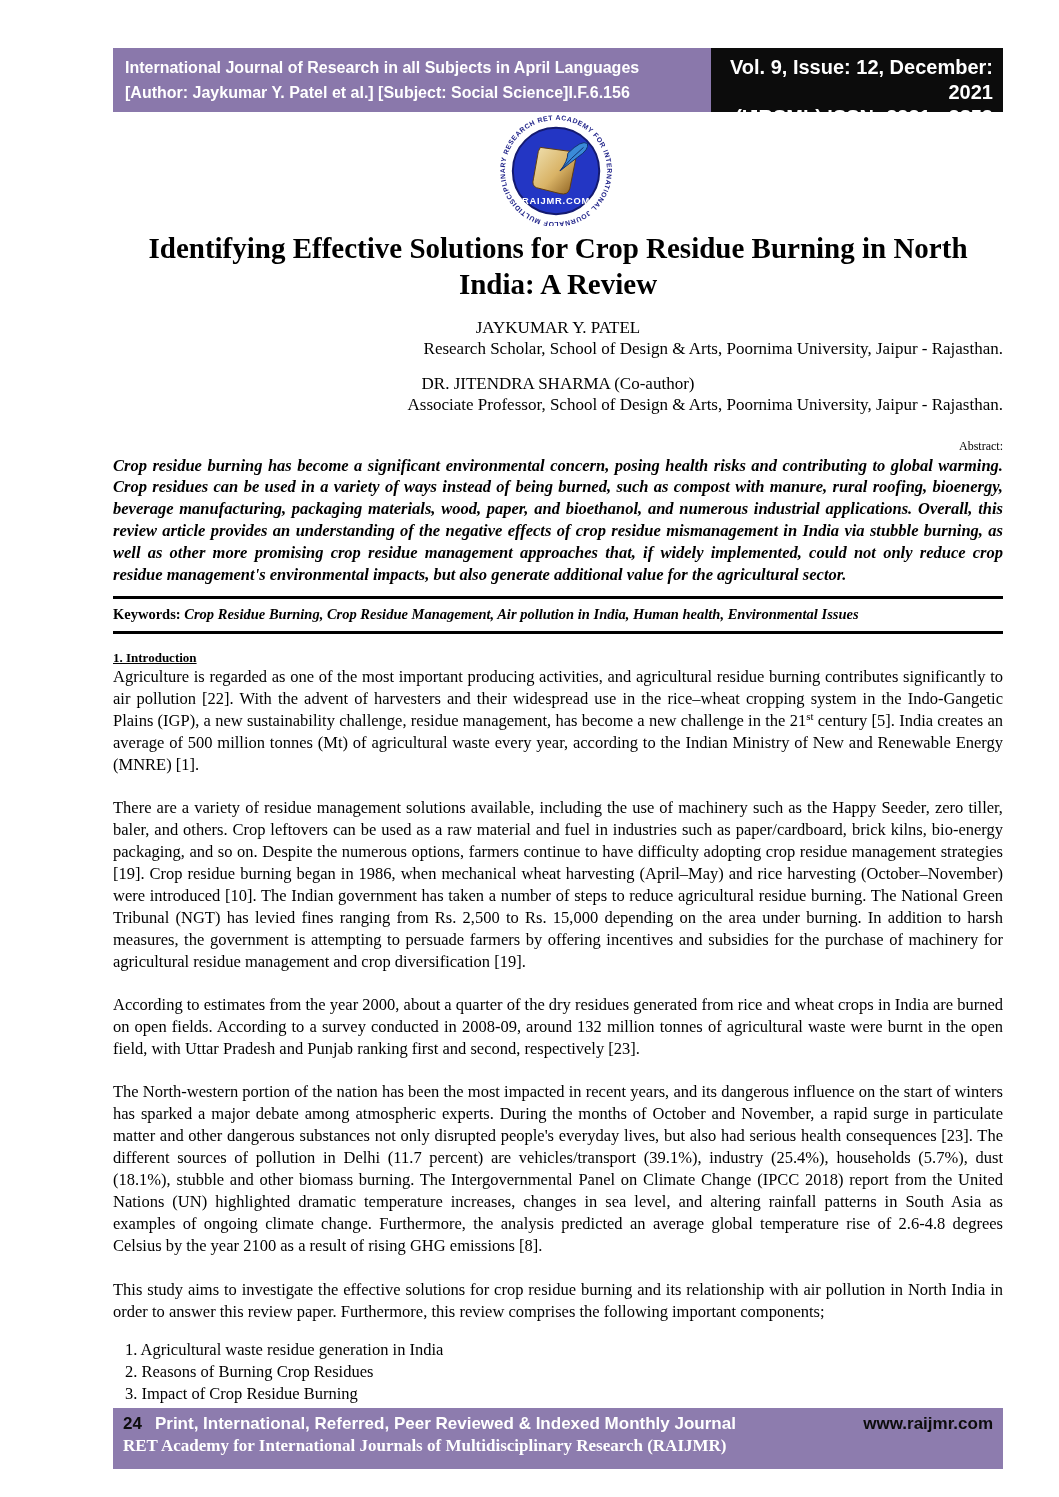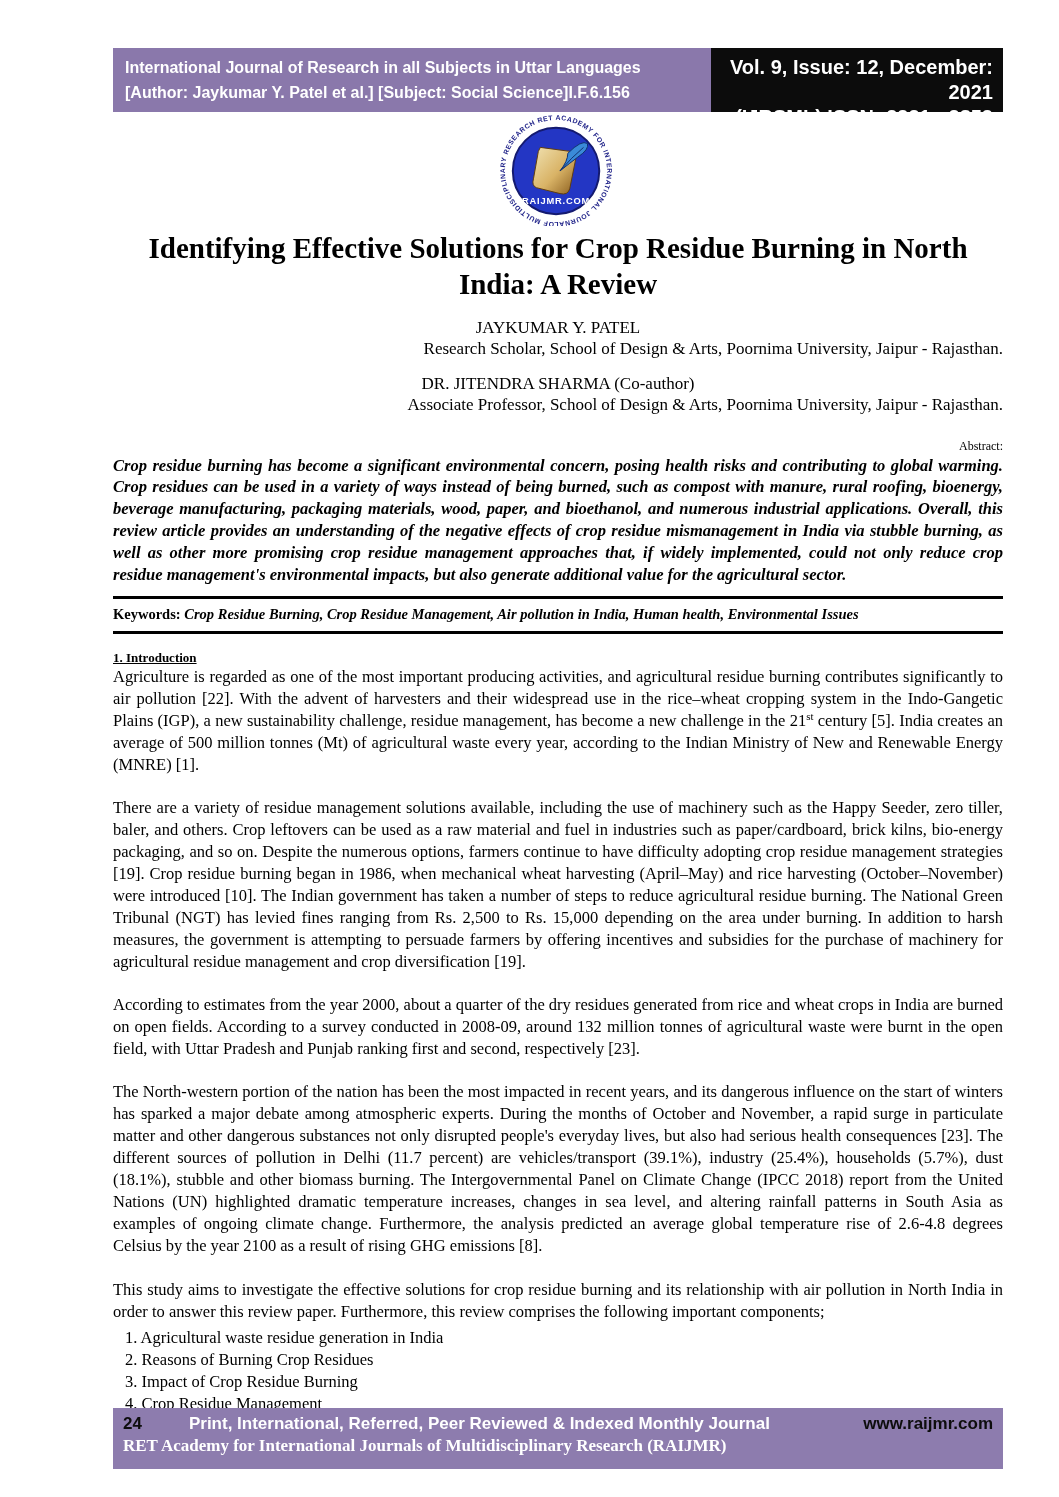--- a/index.html
+++ b/index.html
@@ -65,33 +65,33 @@
 
   
   .footer-bar {
     position:absolute; left:113px; top:1408px; width:890px; height:61px;
     background:#8d7cae; color:#ffffff;
     font-family:"Liberation Sans", sans-serif; font-weight:bold; font-size:17px;
     padding:6px 10px 0 10px;
   }
   .footer-line1 { display:flex; align-items:center; }
   .footer-page { color:#0d0d0d; margin-right:13px; }
-  .footer-journal { color:#ffffff;margin-left:34px; }
+  .footer-journal { color:#ffffff; }
   .footer-url { margin-left:auto; color:#0d0d0d; }
   .footer-line2 { text-align:left; margin-top:2px;font-family:Liberation Serif, serif; }
 </style>
 </head>
 <body>
 
 <div class="page">
   <div class="content">
 
     <div class="header-bar">
       <div class="header-left">
-        <div>International Journal of Research in all Subjects in Uttar Languages</div>
+        <div>International Journal of Research in all Subjects in April Languages</div>
         <div>[Author: Jaykumar Y. Patel et al.] [Subject: Social Science]I.F.6.156</div>
       </div>
       <div class="header-right">
         <div>Vol. 9, Issue: 12, December: 2021</div>
         <div>(IJRSML) ISSN: 2321 - 2853</div>
       </div>
     </div>
 
     <div class="logo-wrap">
       <svg width="120" height="112" viewBox="0 0 120 114">
@@ -133,21 +133,21 @@
       <span class="keywords-label">Keywords:</span>
       <span class="keywords-text">Crop Residue Burning, Crop Residue Management, Air pollution in India, Human health, Environmental Issues</span>
     </div>
     <hr class="rule">
 
     <div class="section-heading">1. Introduction</div>
     <p class="body-para first"><span>Agriculture is regarded as one of the most important producing activities, and agricultural residue burning contributes significantly to air pollution [22]. With the advent of harvesters and their widespread use in the rice–wheat cropping system in the Indo-Gangetic Plains (IGP), a new sustainability challenge, residue management, has become a new challenge in the 21</span><sup>st</sup><span> century [5]. India creates an average of 500 million tonnes (Mt) of agricultural waste every year, according to the Indian Ministry of New and Renewable Energy (MNRE) [1].</span></p>
     <p class="body-para">There are a variety of residue management solutions available, including the use of machinery such as the Happy Seeder, zero tiller, baler, and others. Crop leftovers can be used as a raw material and fuel in industries such as paper/cardboard, brick kilns, bio-energy packaging, and so on. Despite the numerous options, farmers continue to have difficulty adopting crop residue management strategies [19]. Crop residue burning began in 1986, when mechanical wheat harvesting (April–May) and rice harvesting (October–November) were introduced [10]. The Indian government has taken a number of steps to reduce agricultural residue burning. The National Green Tribunal (NGT) has levied fines ranging from Rs. 2,500 to Rs. 15,000 depending on the area under burning. In addition to harsh measures, the government is attempting to persuade farmers by offering incentives and subsidies for the purchase of machinery for agricultural residue management and crop diversification [19].</p>
     <p class="body-para">According to estimates from the year 2000, about a quarter of the dry residues generated from rice and wheat crops in India are burned on open fields. According to a survey conducted in 2008-09, around 132 million tonnes of agricultural waste were burnt in the open field, with Uttar Pradesh and Punjab ranking first and second, respectively [23].</p>
     <p class="body-para">The North-western portion of the nation has been the most impacted in recent years, and its dangerous influence on the start of winters has sparked a major debate among atmospheric experts. During the months of October and November, a rapid surge in particulate matter and other dangerous substances not only disrupted people's everyday lives, but also had serious health consequences [23]. The different sources of pollution in Delhi (11.7 percent) are vehicles/transport (39.1%), industry (25.4%), households (5.7%), dust (18.1%), stubble and other biomass burning. The Intergovernmental Panel on Climate Change (IPCC 2018) report from the United Nations (UN) highlighted dramatic temperature increases, changes in sea level, and altering rainfall patterns in South Asia as examples of ongoing climate change. Furthermore, the analysis predicted an average global temperature rise of 2.6-4.8 degrees Celsius by the year 2100 as a result of rising GHG emissions [8].</p>
-    <p class="body-para" style="margin-bottom:4px;">This study aims to investigate the effective solutions for crop residue burning and its relationship with air pollution in North India in order to answer this review paper. Furthermore, this review comprises the following important components;</p>
+    <p class="body-para" style="margin-bottom:16px;">This study aims to investigate the effective solutions for crop residue burning and its relationship with air pollution in North India in order to answer this review paper. Furthermore, this review comprises the following important components;</p>
     <ul class="num-list">
       <li>1. Agricultural waste residue generation in India</li>
       <li>2. Reasons of Burning Crop Residues</li>
       <li>3. Impact of Crop Residue Burning</li>
       <li>4. Crop Residue Management</li>
     </ul>
   </div>
 
   <div class="footer-bar">
     <div class="footer-line1">

